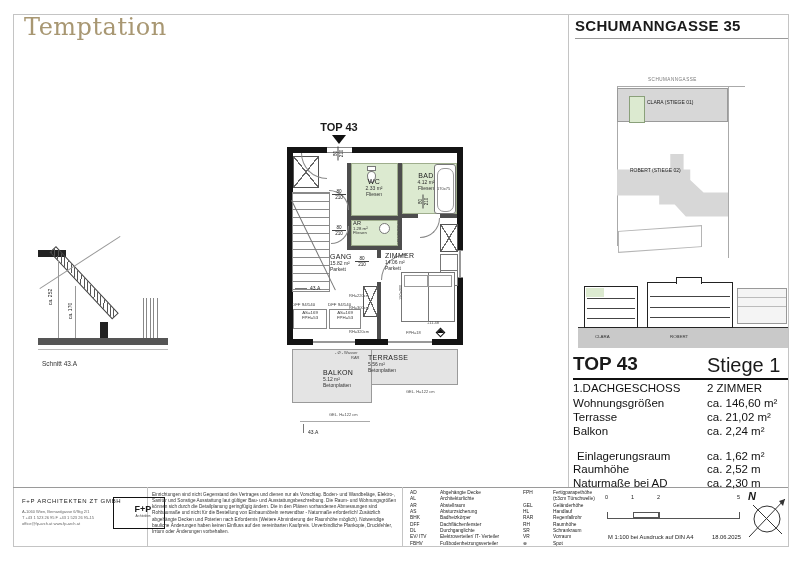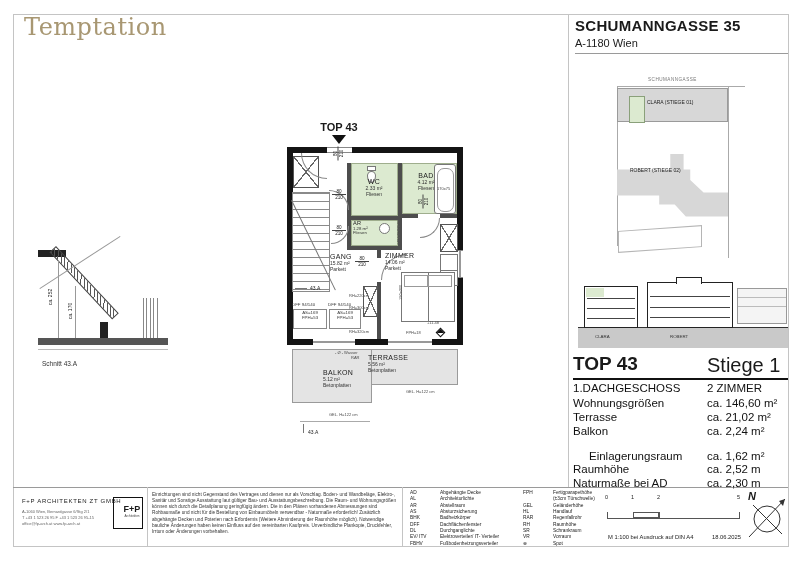--- a/index.html
+++ b/index.html
@@ -42,21 +42,20 @@
   <div class="a line" style="left:788px;top:14px;width:1px;height:533px;"></div>
   <div class="a line" style="left:568px;top:14px;width:1px;height:473px;"></div>
   <div class="a" style="left:13px;top:487px;width:775px;height:1px;background:#9a9a9a;"></div>
 
   <div class="a gold" style="left:24px;top:16px;width:132px;text-align:center;font-family:'DejaVu Serif',serif;">
     <div style="font-size:24px;margin-top:-3px;letter-spacing:.5px;">Temptation</div>
   </div>
 
   <div class="a" style="left:575px;top:17px;width:213px;">
     <div style="font-size:15px;font-weight:bold;letter-spacing:.3px;">SCHUMANNGASSE 35</div>
-    <div style="font-size:11px;margin-top:3px;">A-1180 Wien</div>
     <div style="margin-top:4px;height:1px;background:#9a9a9a;"></div>
   </div>
 
   <div class="a" style="left:600px;top:70px;width:188px;height:186px;">
     <div class="a" style="left:48px;top:7px;font-size:4.6px;color:#777;letter-spacing:.5px;">SCHUMANNGASSE</div>
 
     <div class="a" style="left:17px;top:16px;width:128px;height:1px;background:#aaa;"></div>
     <div class="a" style="left:17px;top:16px;width:1px;height:160px;background:#aaa;"></div>
     <div class="a" style="left:128px;top:16px;width:1px;height:172px;background:#aaa;"></div>
 
@@ -272,40 +271,40 @@
     <div class="a" style="left:0;top:25px;width:215px;height:2px;background:#111;"></div>
 
     <span class="info-label" style="top:29px;left:0;">1.DACHGESCHOSS</span>
     <span class="info-value" style="top:29px;left:134px;">2 ZIMMER</span>
     <span class="info-label" style="top:44px;left:0;">Wohnungsgrößen</span>
     <span class="info-value" style="top:44px;left:134px;">ca. 146,60 m²</span>
     <span class="info-label" style="top:58px;left:0;">Terrasse</span>
     <span class="info-value" style="top:58px;left:134px;">ca. 21,02 m²</span>
     <span class="info-label" style="top:72px;left:0;">Balkon</span>
     <span class="info-value" style="top:72px;left:134px;">ca. 2,24 m²</span>
-    <span class="info-label" style="top:97px;left:16px;">Einlagerungsraum</span>
+    <span class="info-label" style="top:97px;left:4px;">Einlagerungsraum</span>
     <span class="info-value" style="top:97px;left:134px;">ca. 1,62 m²</span>
     <span class="info-label" style="top:110px;left:0;">Raumhöhe</span>
     <span class="info-value" style="top:110px;left:134px;">ca. 2,52 m</span>
     <span class="info-label" style="top:124px;left:0;">Naturmaße bei AD</span>
     <span class="info-value" style="top:124px;left:134px;">ca. 2,30 m</span>
   </div>
 
   <div class="a line" style="left:147px;top:487px;width:1px;height:59px;"></div>
   <div class="a line" style="left:402px;top:487px;width:1px;height:59px;"></div>
 
   <div class="a" style="left:22px;top:498px;width:124px;">
     <div style="font-size:6px;letter-spacing:.7px;color:#222;">F+P ARCHITEKTEN ZT GMBH</div>
     <div style="font-size:4px;color:#666;margin-top:5px;line-height:1.5;">
       <div>A-1060 Wien, Bernardgasse 6/Stg 2/1</div>
       <div>T +43 1 523 26 95    F +43 1 523 26 95-15</div>
       <div>office@fp-arch.at       www.fp-arch.at</div>
     </div>
   </div>
-  <div class="a" style="left:113px;top:497px;width:30px;height:32px;border:1.5px solid #111;box-sizing:border-box;text-align:center;padding-left:8px;">
+  <div class="a" style="left:113px;top:497px;width:52px;height:32px;border:1.5px solid #111;box-sizing:border-box;text-align:center;padding-left:8px;">
     <div style="font-size:9px;font-weight:bold;margin-top:6px;">F+P</div>
     <div style="font-size:3px;color:#444;">Architekten</div>
   </div>
 
   <div class="a" style="left:152px;top:492px;width:245px;font-size:4.7px;line-height:6.15px;color:#333;">Einrichtungen sind nicht Gegenstand des Vertrages und dienen nur als Vorschlag. Boden- und Wandbeläge, Elektro-, Sanitär und Sonstige Ausstattung laut gültiger Bau- und Ausstattungsbeschreibung. Die Raum- und Wohnungsgrößen können sich durch die Detailplanung geringfügig ändern. Die in den Plänen vorhandenen Abmessungen sind Rohbaumaße und nicht für die Bestellung von Einbaumöbeln verwendbar - Naturmaße erforderlich! Zusätzlich abgehängte Decken und Poterien nach Erfordernis (Weitere Abminderung der Raumhöhe möglich). Notwendige bauliche Änderungen haben keinen Einfluss auf den vereinbarten Kaufpreis. Unverbindliche Plankopie, Druckfehler, Irrtum oder Änderungen vorbehalten.</div>
 
   <div class="a" style="left:410px;top:490px;width:112px;">
     <div class="legend-row">
         <span class="ab">AD</span>
         <span>Abgehängte Decke</span>

